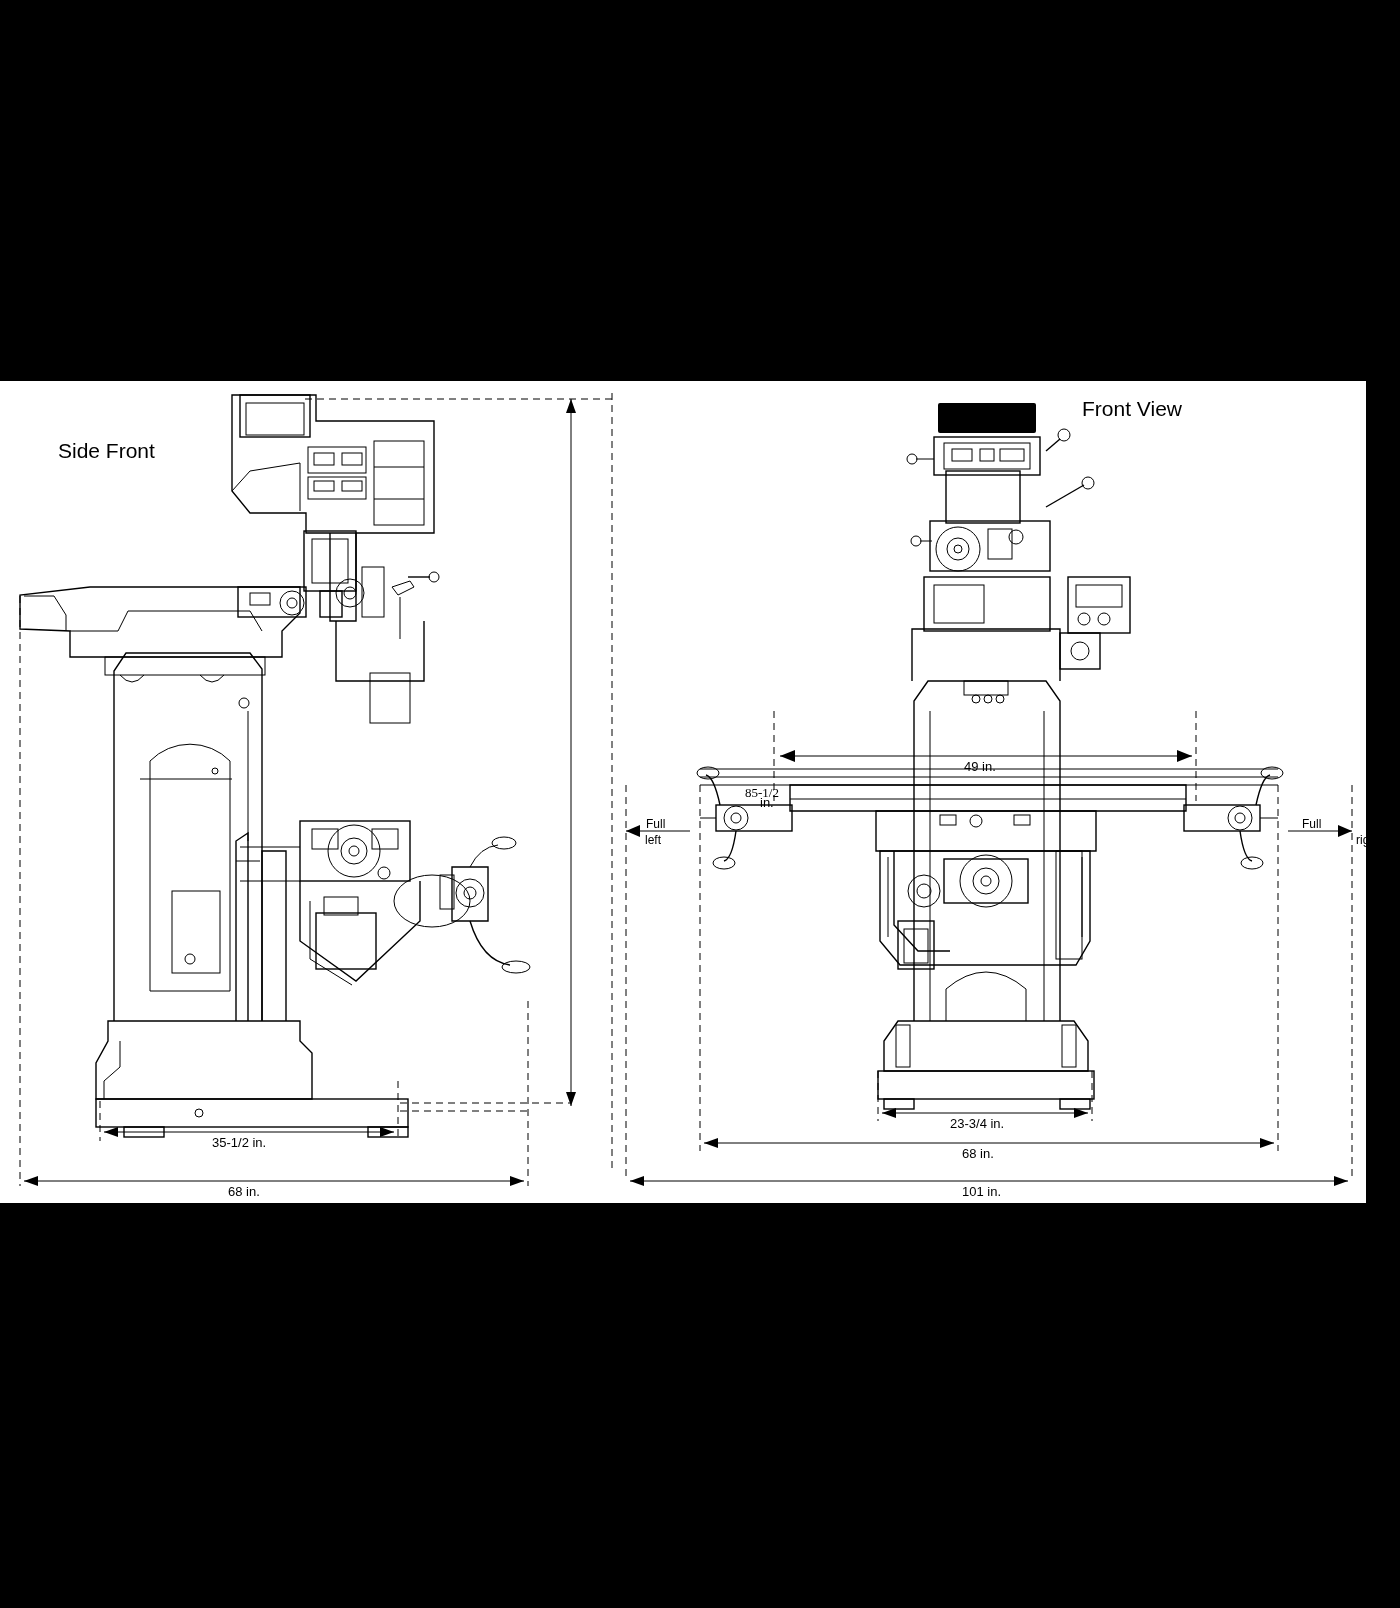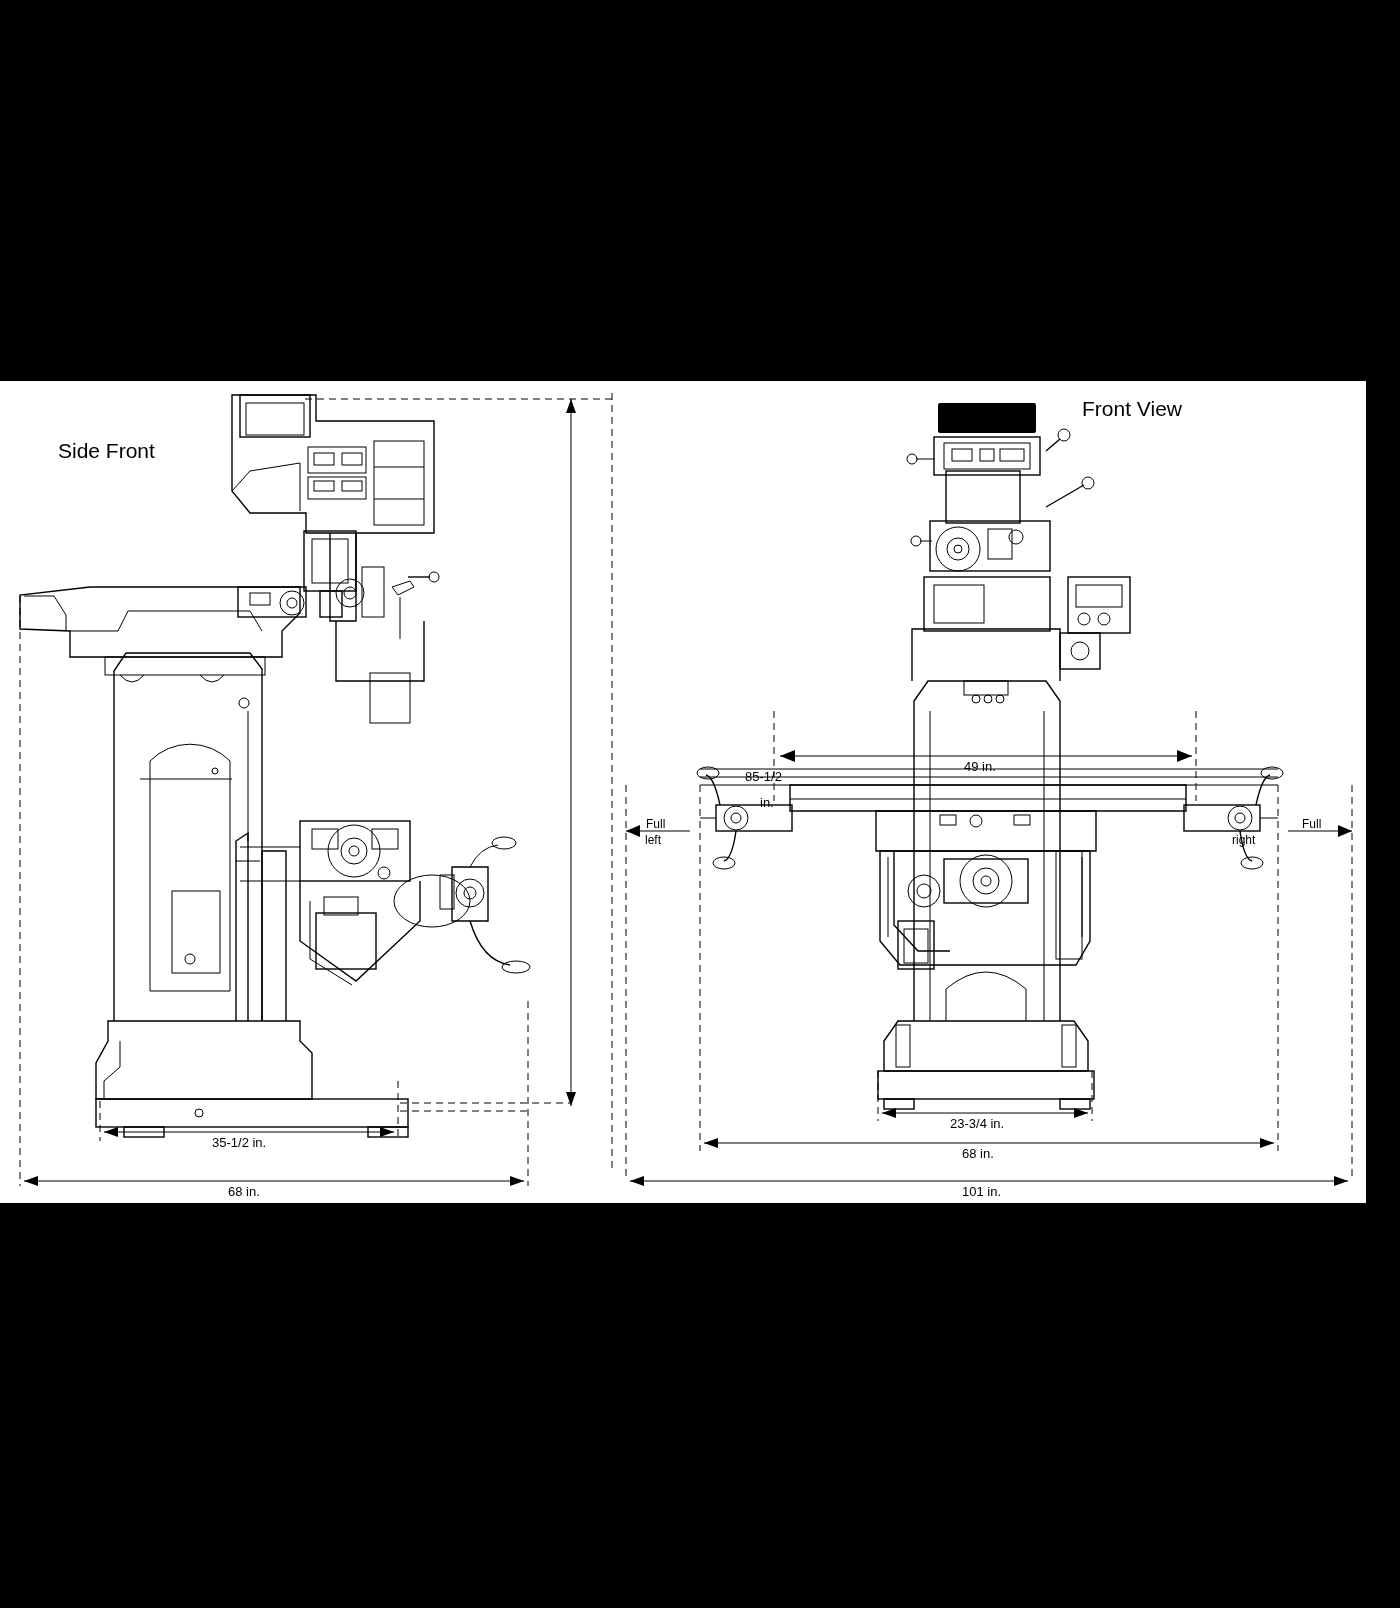--- a/index.html
+++ b/index.html
@@ -263,30 +263,30 @@
         <rect class="ln thin fillnone" x="964" y="300" width="44" height="14"></rect>
         <circle class="ln thin fillnone" cx="976" cy="318" r="4"></circle>
         <circle class="ln thin fillnone" cx="988" cy="318" r="4"></circle>
         <circle class="ln thin fillnone" cx="1000" cy="318" r="4"></circle>
       </g>
     </svg>
 
     <div class="lbl view-title" style="left:58px;top:58px;">Side Front</div>
     <div class="lbl view-title" style="left:1082px;top:16px;">Front View</div>
 
-    <div class="lbl dim" style="left:745px;top:372px;">85-1/2</div>
+    <div class="lbl dim" style="left:745px;top:388px;font-family:Liberation Serif, serif;">85-1/2</div>
     <div class="lbl dim" style="left:760px;top:398px;">in.</div>
 
     <div class="lbl dim" style="left:212px;top:738px;text-align:center;">35-1/2 in.</div>
     <div class="lbl dim" style="left:228px;top:787px;">68 in.</div>
 
     <div class="lbl dim" style="left:964px;top:362px;">49 in.</div>
     <div class="lbl dim" style="left:950px;top:719px;">23-3/4 in.</div>
     <div class="lbl dim" style="left:962px;top:749px;">68 in.</div>
     <div class="lbl dim" style="left:962px;top:787px;">101 in.</div>
 
     <div class="lbl dim-sm" style="left:646px;top:436px;">Full</div>
     <div class="lbl dim-sm" style="left:645px;top:452px;">left</div>
     <div class="lbl dim-sm" style="left:1302px;top:436px;">Full</div>
-    <div class="lbl dim-sm" style="left:1232px;top:452px;">right</div>
+    <div class="lbl dim-sm" style="left:1356px;top:452px;">right</div>
 
   </div>
 </div>
 
 </body></html>

